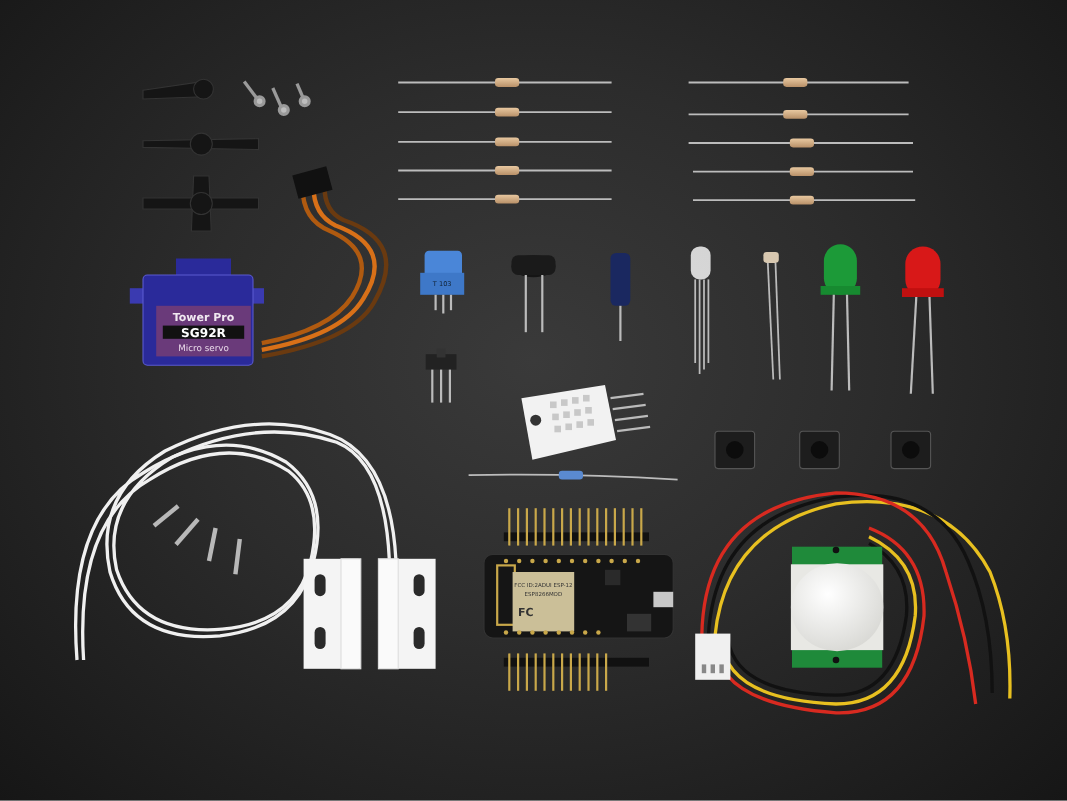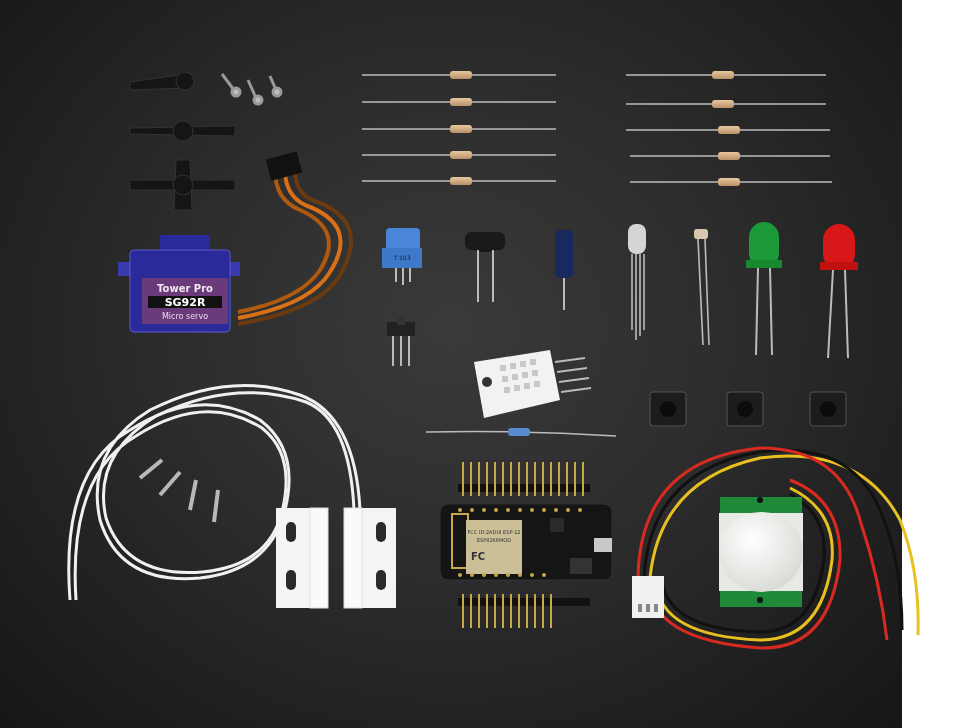--- a/index.html
+++ b/index.html
@@ -1,17 +1,17 @@
 <!DOCTYPE html>
 <html><head>
 <meta charset="utf-8">
 <style>
   html,body{margin:0;padding:0;}
   body{width:970px;height:728px;overflow:hidden;font-family:"DejaVu Sans",sans-serif;}
-  .stage{position:relative;width:902px;height:728px;
+  .stage{position:relative;width:970px;height:728px;
     background:radial-gradient(ellipse at 50% 45%, #3a3a3a 0%, #2c2c2c 45%, #161616 100%);}
   svg{position:absolute;left:0;top:0;}
   .lbl{font-family:"DejaVu Sans",sans-serif;}
 </style>
 </head>
 <body>
 
 <div class="stage">
 <svg width="970" height="728" viewBox="0 0 970 728">
   <defs>

